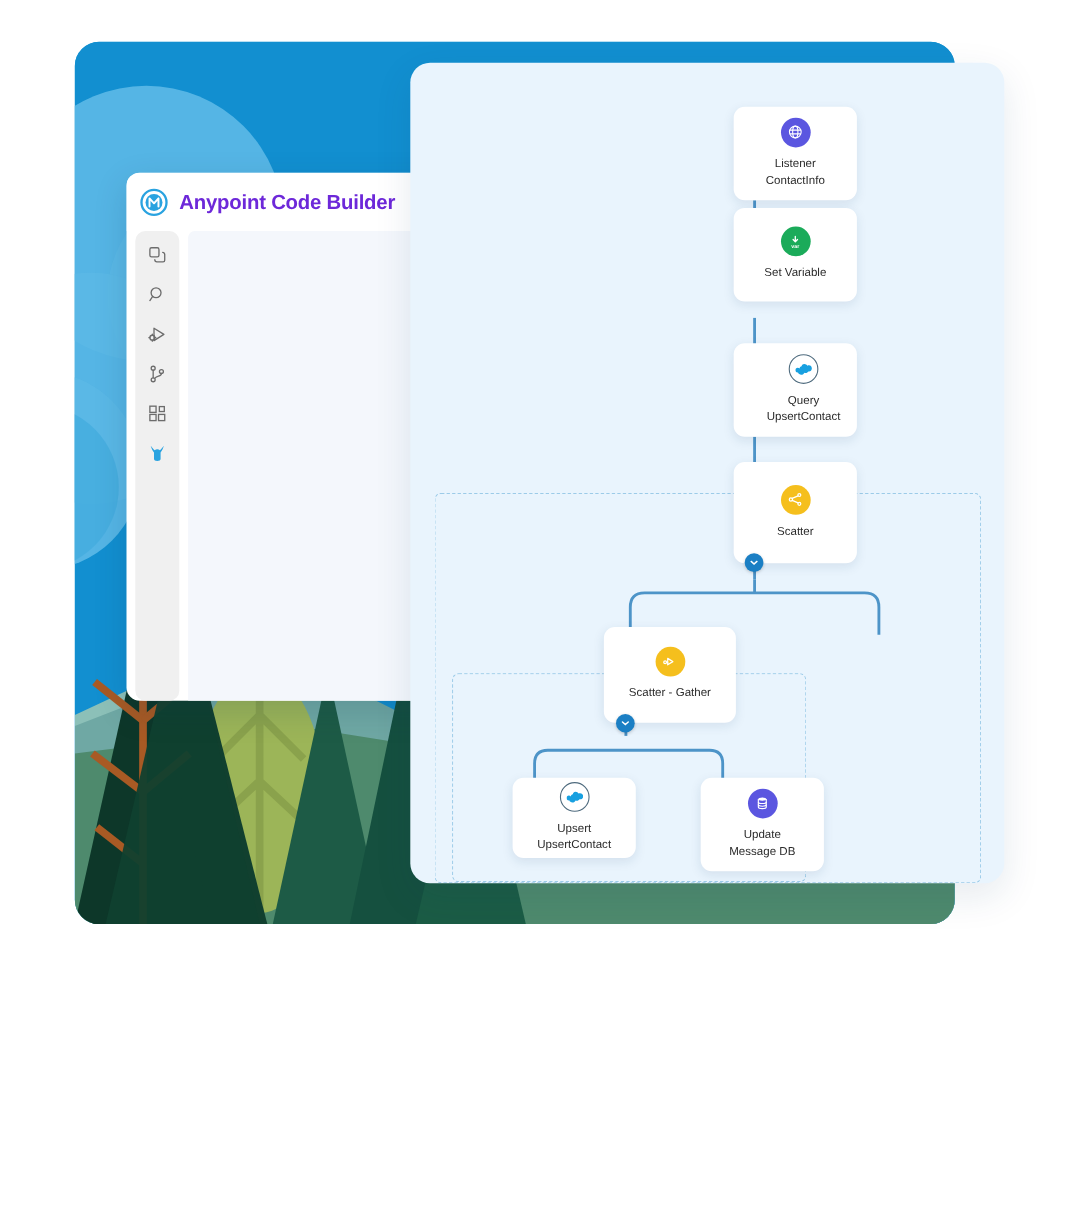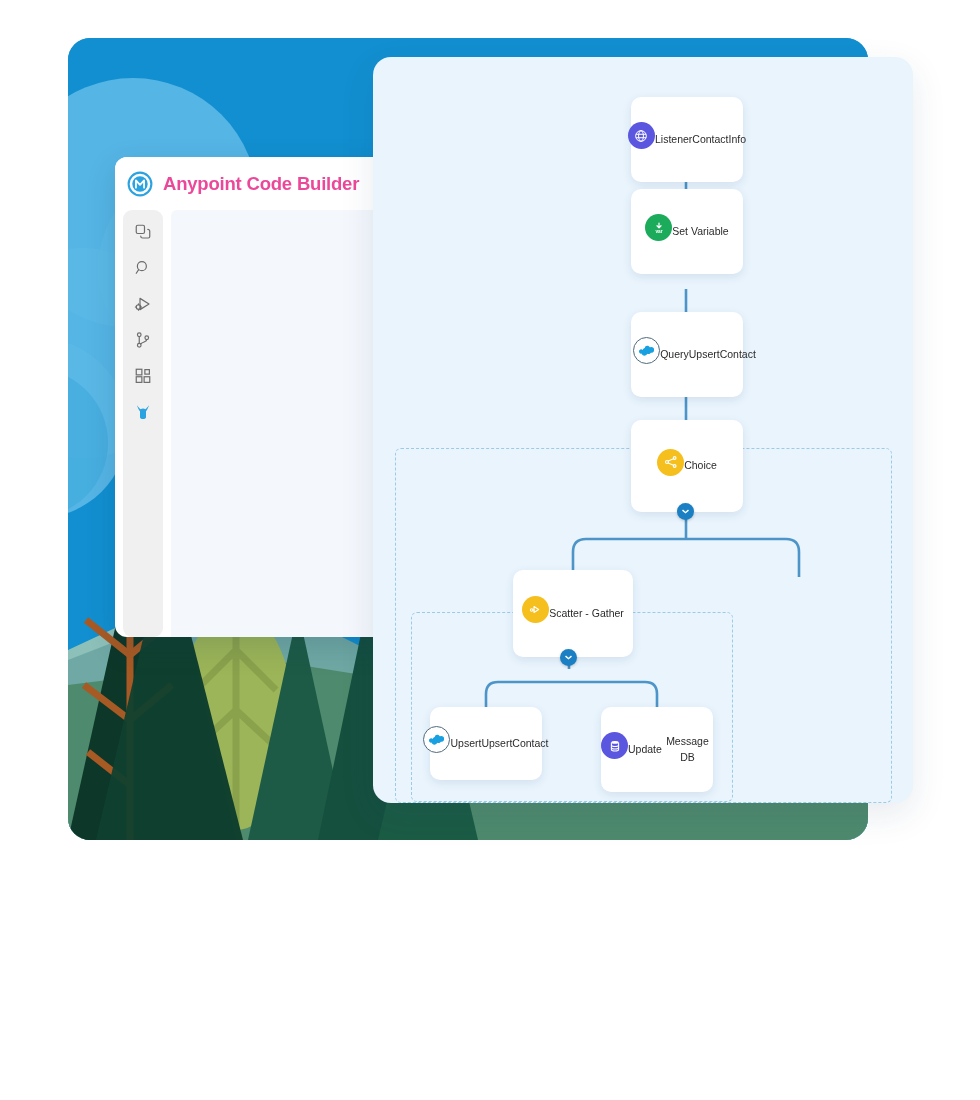--- a/index.html
+++ b/index.html
@@ -51,21 +51,21 @@
     border-radius: 12px 12px 12px 12px;
     box-shadow: 0 10px 30px rgba(12,50,80,.16);
     overflow: hidden;
   }
   .editor-header {
     height: 53px; display:flex; align-items:center; gap:10px;
     padding-left: 12px; background:#fff;
   }
   .mule-logo { width: 26px; height: 26px; flex:0 0 26px; }
   .editor-title {
-    font-size: 18.5px; font-weight: 700; color:#ec4899; letter-spacing:-0.2px;
+    font-size: 18.5px; font-weight: 700; color:#6d28d9; letter-spacing:-0.2px;
     white-space: nowrap;
   }
   .editor-body { display:flex; gap:8px; padding: 0 0 0 8px; height: calc(100% - 53px); }
   .activity-bar {
     width: 40px; background:#f0f0f0; border-radius: 9px;
     padding: 12px 0; display:flex; flex-direction:column; align-items:center; gap:16px;
   }
   .act-icon { width:20px; height:20px; color:#6c6c6c; display:flex; align-items:center; justify-content:center; }
   .act-icon svg { width:18px; height:18px; }
   .act-icon.active { color:#2aa3e0; }
@@ -94,22 +94,23 @@
 
   
   .lines { position:absolute; inset:0; pointer-events:none; }
 
   
   .node {
     position: absolute;
     background: #ffffff;
     border-radius: 10px;
     box-shadow: 0 3px 10px rgba(20,60,100,.10);
-    display:flex; align-items:center; justify-content:center;
+    display:flex; flex-direction:column; align-items:center; justify-content:center;
     text-align:center;
+    margin-left:36px;
   }
   .node .nicon { margin-bottom: 8px; }
   .node .nlabel { font-size: 10.5px; color:#2b2b2b; line-height: 1.45; }
 
   .badge-circle {
     width: 27px; height: 27px; border-radius: 50%;
     display:flex; align-items:center; justify-content:center;
   }
   .badge-circle svg { width: 16px; height: 16px; }
   .badge-ring {
@@ -315,21 +316,21 @@
           <span class="badge-circle" style="background:#f5bf1d;">
             <svg viewBox="0 0 24 24" fill="none" stroke="#ffffff" stroke-width="1.7" stroke-linecap="round">
               <circle cx="17.5" cy="6" r="2"></circle>
               <circle cx="17.5" cy="18" r="2"></circle>
               <circle cx="6" cy="12" r="2.2"></circle>
               <path d="M7.7 10.6 L15.8 7.2"></path>
               <path d="M7.7 13.4 L15.8 16.8"></path>
             </svg>
           </span>
         </span>
-        <span class="nlabel">Choice</span>
+        <span class="nlabel">Scatter</span>
       </div>
 
       <div class="toggle" style="left:304px; top:446px;">
         <svg viewBox="0 0 12 12" fill="none" stroke="#ffffff" stroke-width="1.8" stroke-linecap="round">
           <path d="M2.5 4.5 L6 7.6 L9.5 4.5"></path>
         </svg>
       </div>
 
       <div class="node" style="left:140px; top:513px; width:120px; height:87px;">
         <span class="nicon">

